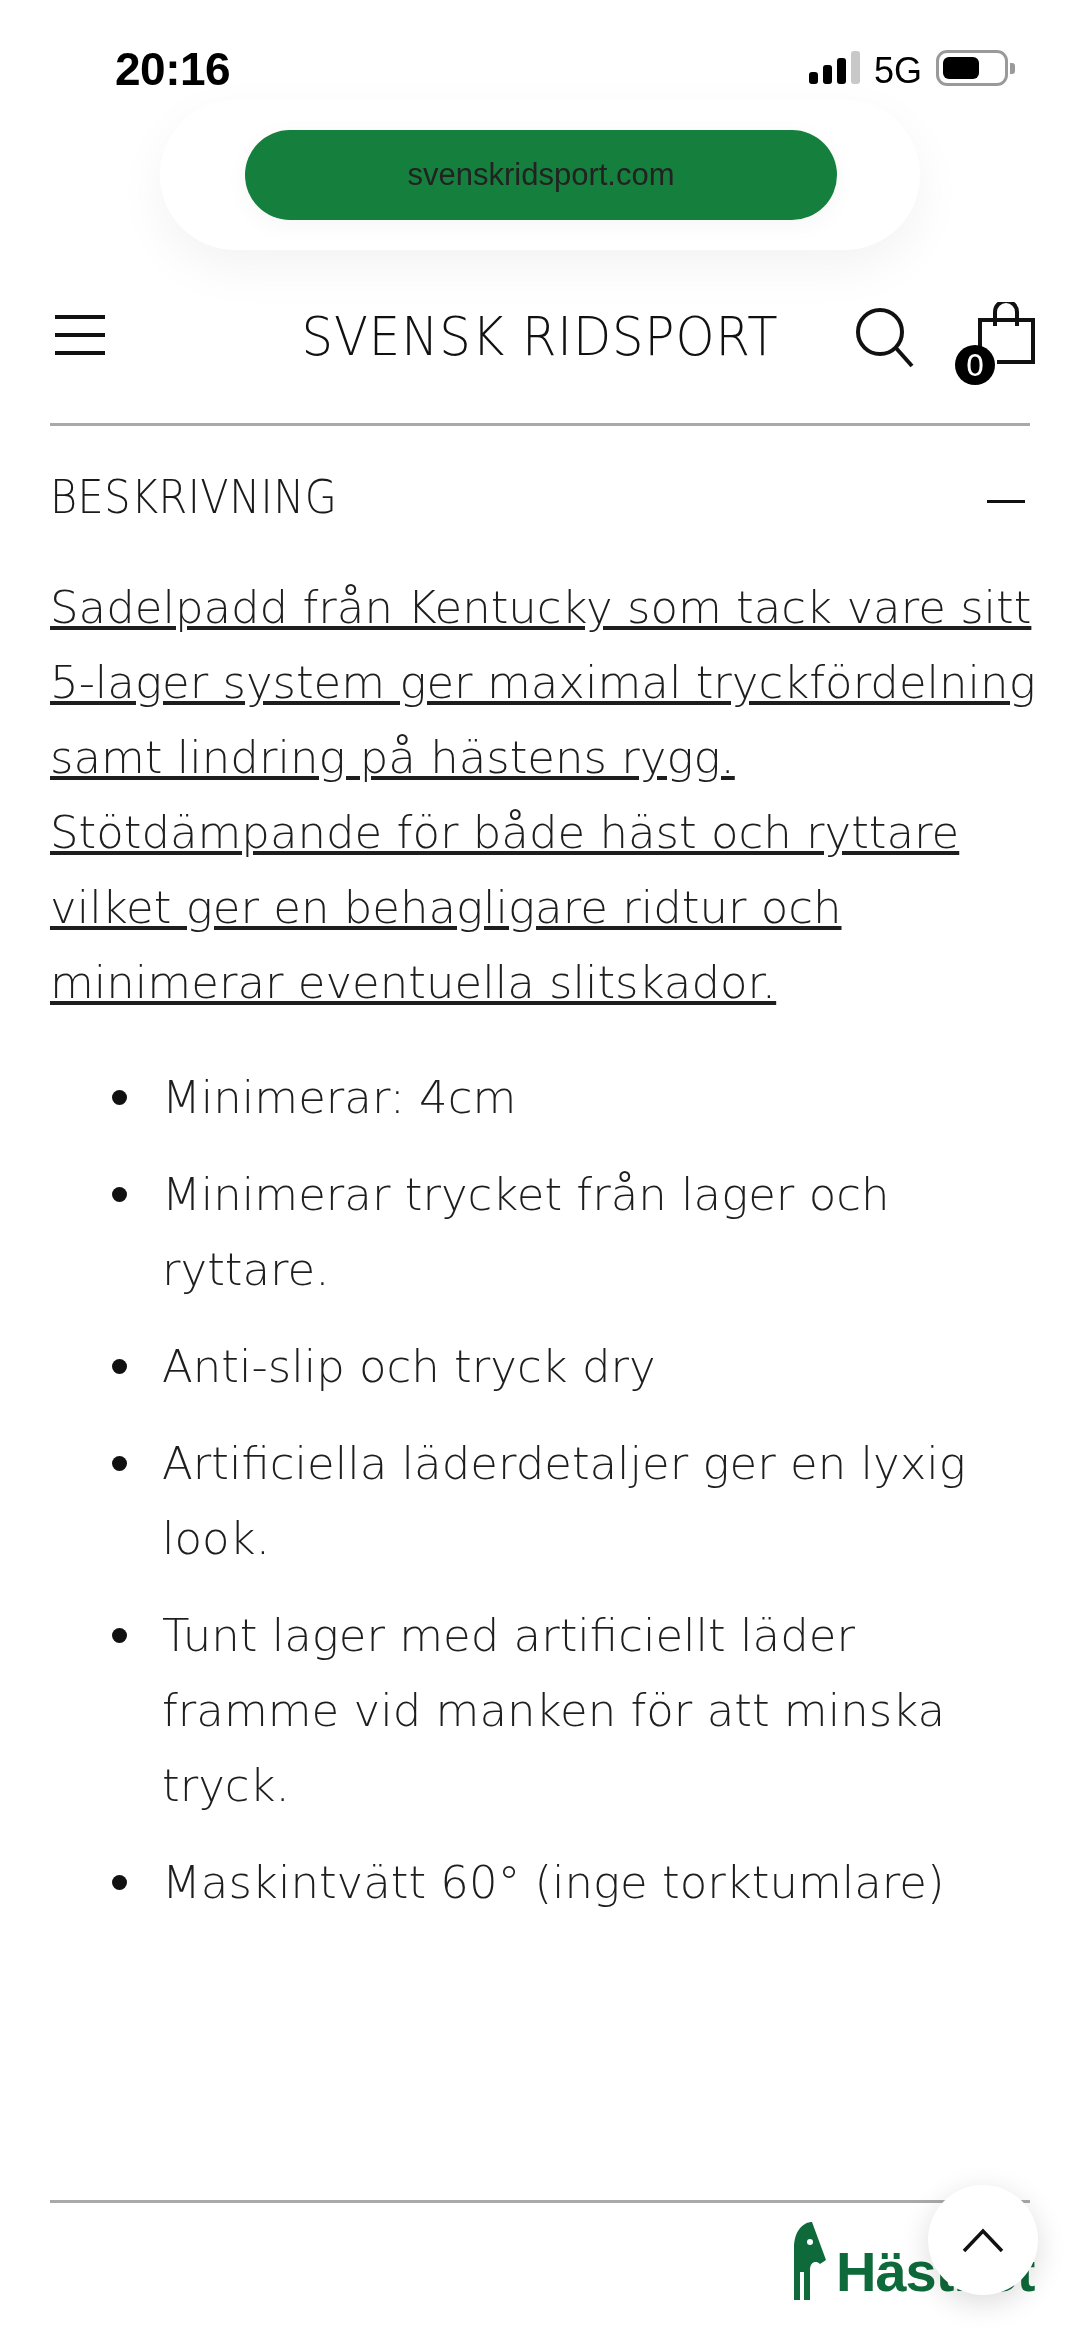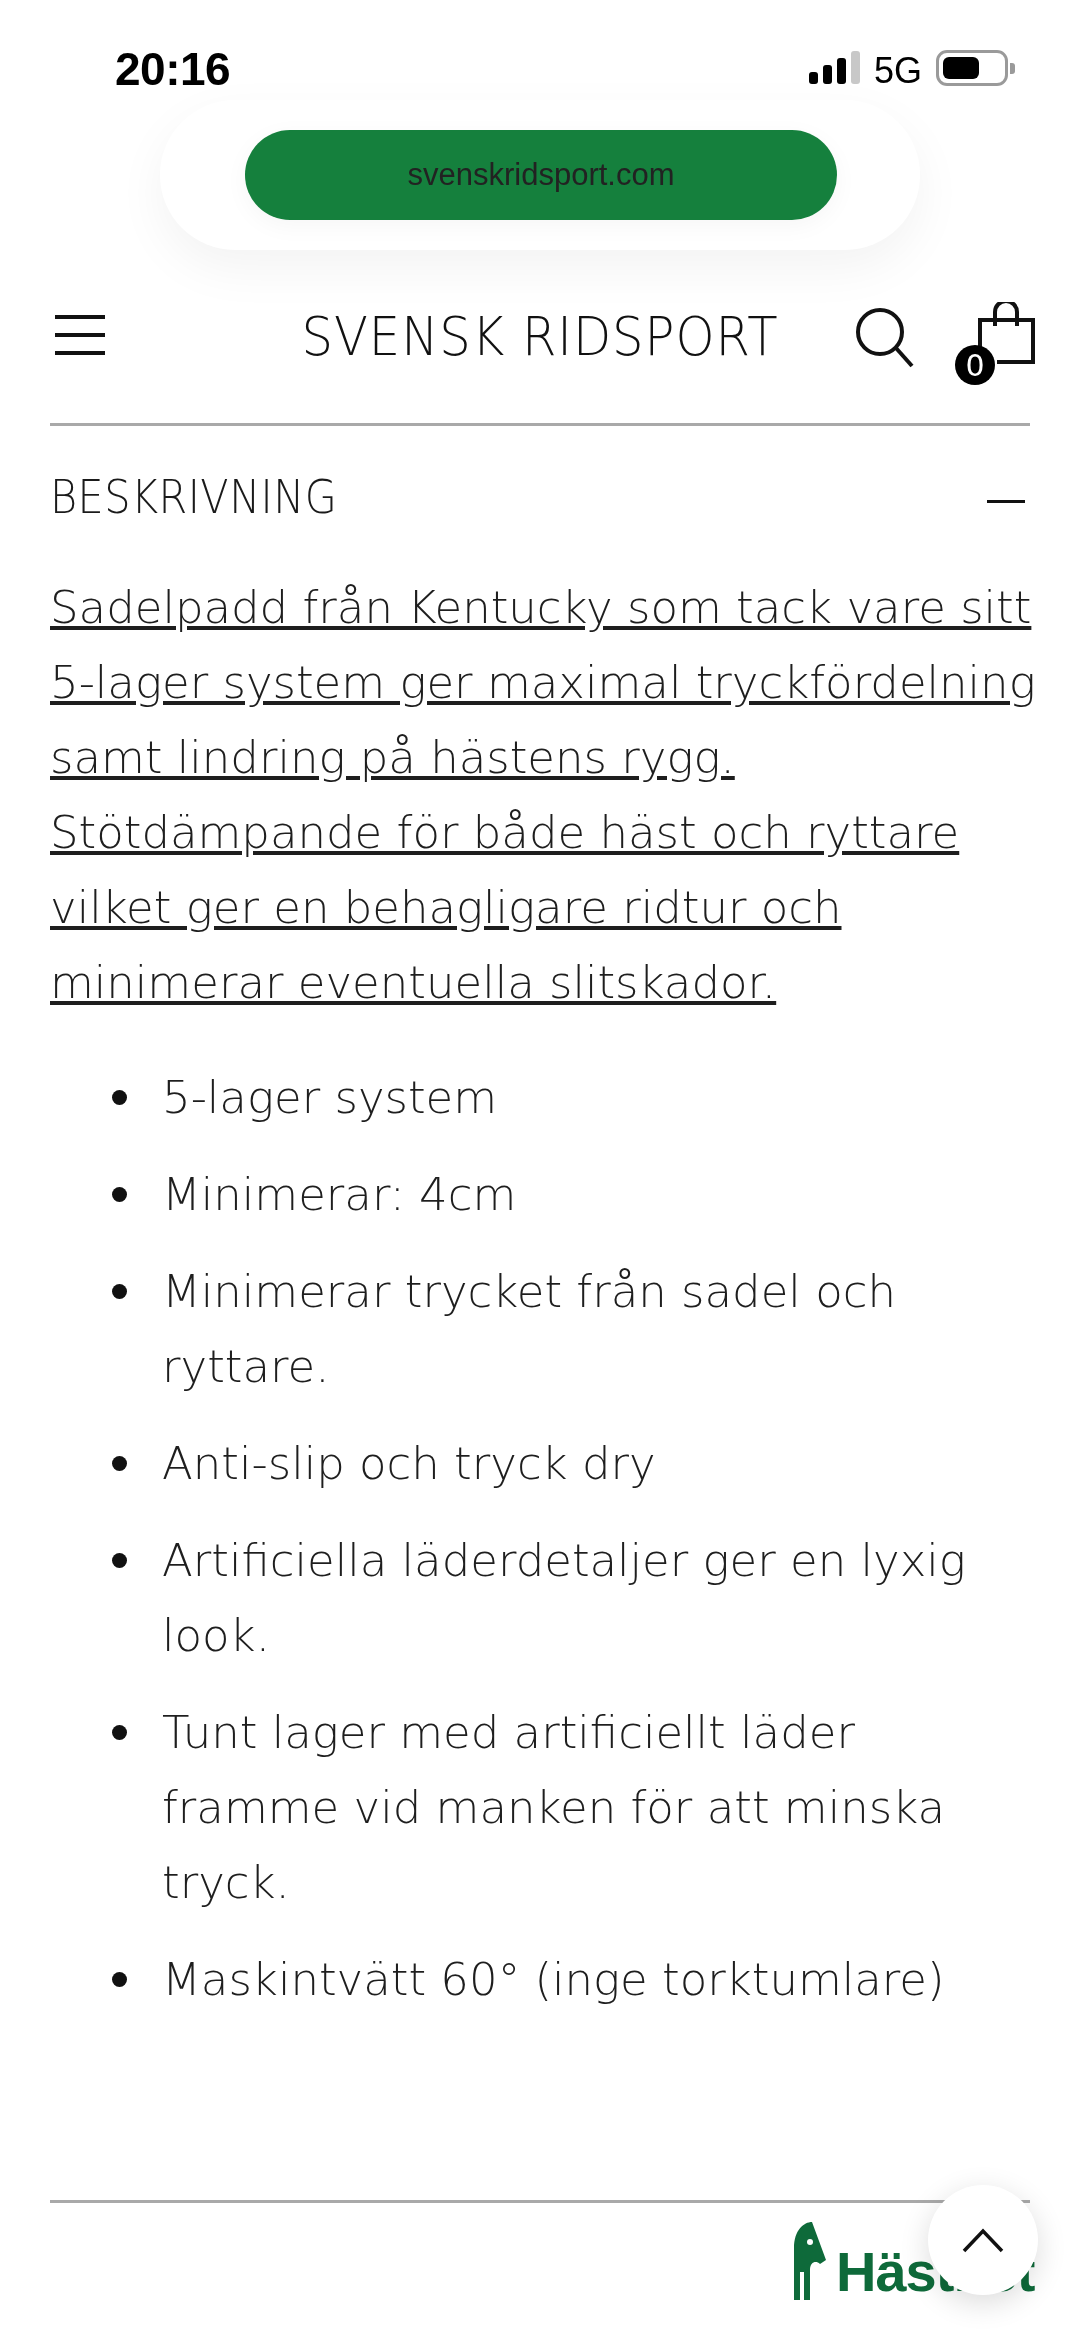--- a/index.html
+++ b/index.html
@@ -99,23 +99,22 @@
 <div class="divider" style="top:423px"></div>
 
 <div class="section-title">BESKRIVNING</div>
 <div class="collapse-btn">
   <span></span>
 </div>
 
 <p class="desc">Sadelpadd från Kentucky som tack vare sitt 5-lager system ger maximal tryckfördelning samt lindring på hästens rygg. Stötdämpande för både häst och ryttare vilket ger en behagligare ridtur och minimerar eventuella slitskador.</p>
 
 <ul class="features">
-  <li><span class="dot"></span><span>5-lager system</span></li>
   <li><span class="dot"></span><span>Minimerar: 4cm</span></li>
-  <li><span class="dot"></span><span>Minimerar trycket från sadel och ryttare.</span></li>
+  <li><span class="dot"></span><span>Minimerar trycket från lager och ryttare.</span></li>
   <li><span class="dot"></span><span>Anti-slip och tryck dry</span></li>
   <li><span class="dot"></span><span>Artificiella läderdetaljer ger en lyxig look.</span></li>
   <li><span class="dot"></span><span>Tunt lager med artificiellt läder framme vid manken för att minska tryck.</span></li>
   <li><span class="dot"></span><span>Maskintvätt 60° (inge torktumlare)</span></li>
 </ul>
 
 <div class="divider" style="top:2200px"></div>
 
 <div class="logo">
   <svg width="40" height="80" viewBox="0 0 40 80">

